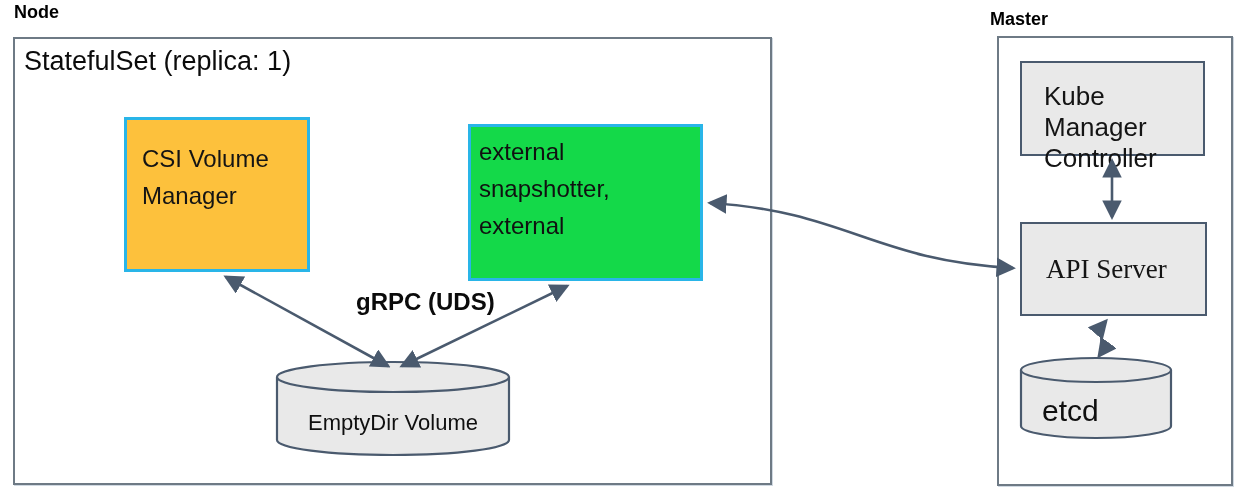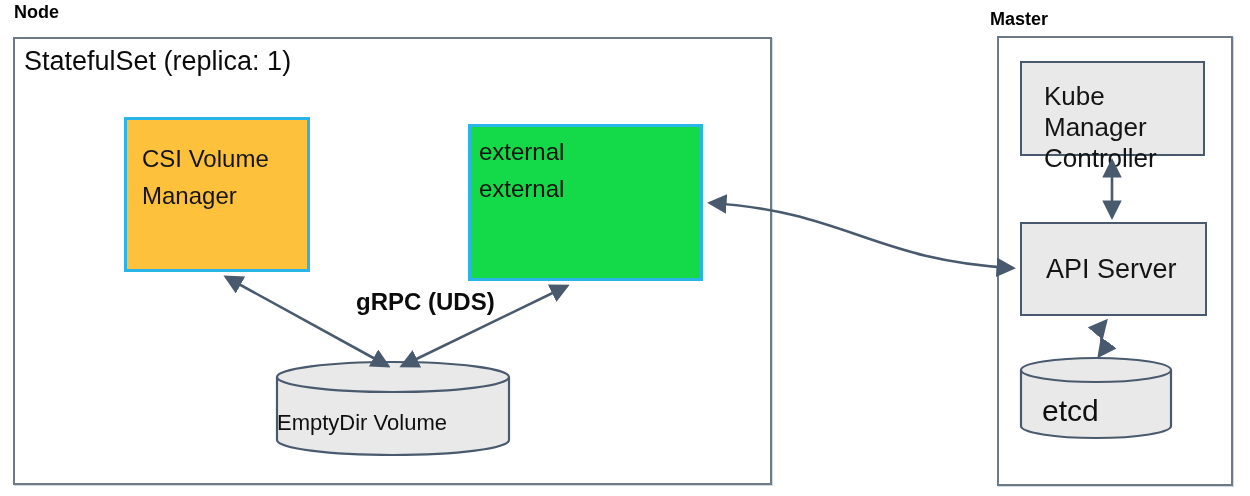--- a/index.html
+++ b/index.html
@@ -59,40 +59,41 @@
   .kcm-box{
     left:1020px;top:61px;width:185px;height:95px;
     padding:18px 0 0 22px;
     font-size:26px;line-height:31px;
   }
   .api-box{
     left:1020px;top:222px;width:187px;height:94px;
     display:flex;align-items:center;
     padding-left:24px;
     font-size:27px;
+    font-family:Liberation Serif, serif;
   }
   .overlay{
     position:absolute;left:0;top:0;width:1250px;height:496px;
     pointer-events:none;
   }
   .arrow{
     fill:none;
     stroke:var(--color-slate,#4a5a6e);
     stroke-width:2.6;
   }
   .cyl-shape{
     fill:var(--color-grayfill,#e9e9e9);
     stroke:var(--color-slate,#4a5a6e);
     stroke-width:2.2;
   }
   .cyl-label{
     position:absolute;color:#0f0f0f;
   }
   .emptydir-label{
-    left:277px;top:410px;width:232px;text-align:left;
+    left:277px;top:410px;width:232px;text-align:center;
     font-size:22px;
   }
   .etcd-label{
     left:1042px;top:394px;
     font-size:30px;
   }
 </style>
 </head>
 <body>
 
@@ -106,20 +107,21 @@
 
   <div class="statefulset-label">StatefulSet (replica: 1)</div>
 
   <div class="csi-box">
     <div>CSI Volume</div>
     <div>Manager</div>
   </div>
 
   <div class="sidecar-box">
     <div>external</div>
+    <div>snapshotter,</div>
     <div>external</div>
   </div>
 
   <div class="grpc-label">gRPC (UDS)</div>
 
   <div class="inner-box kcm-box">
     <div>Kube</div>
     <div>Manager</div>
     <div>Controller</div>
   </div>

